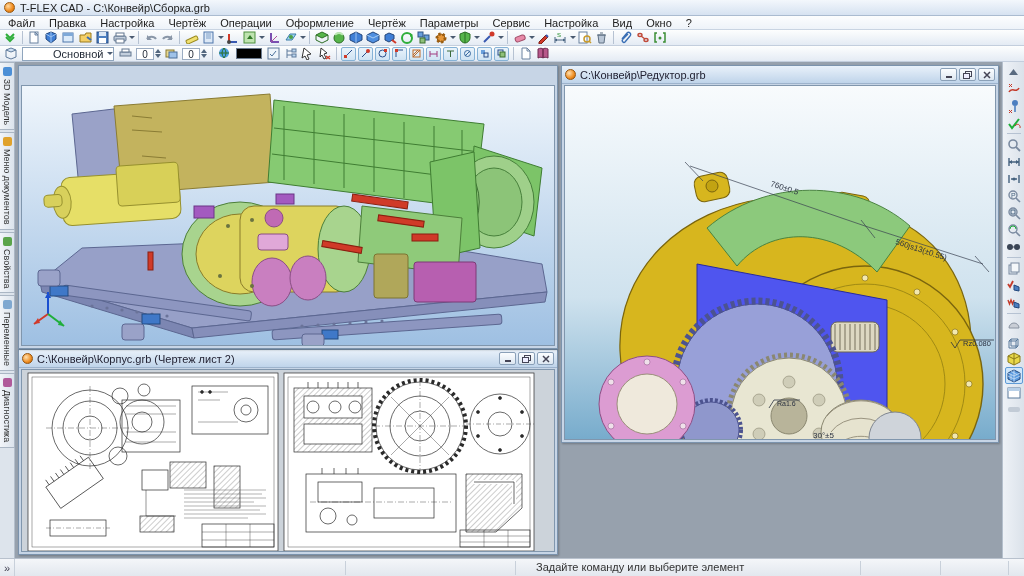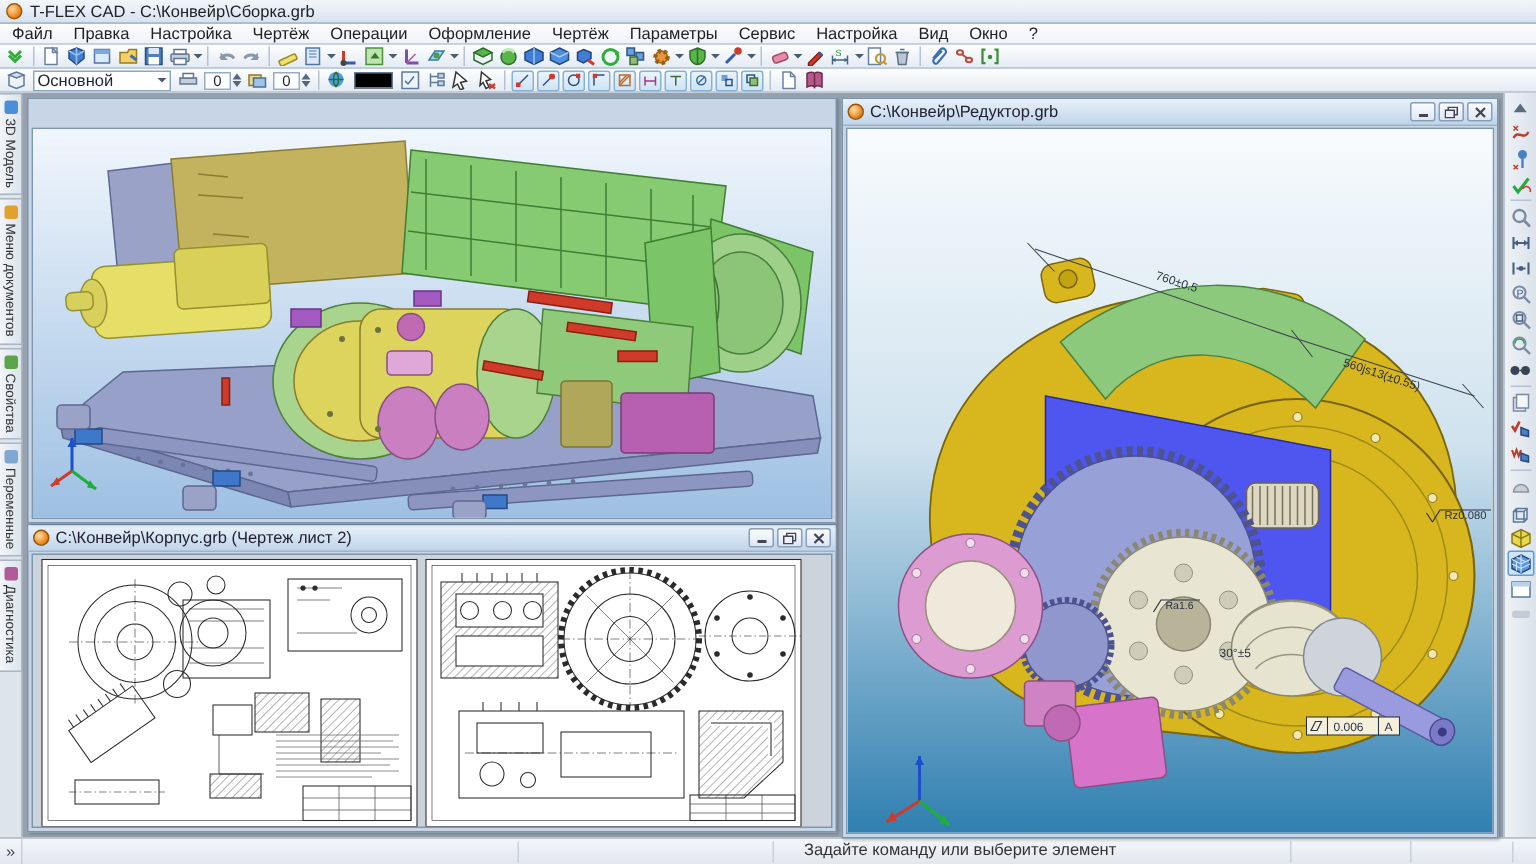--- a/index.html
+++ b/index.html
@@ -19,21 +19,21 @@
   .tbar{position:absolute;left:0;width:1024px;display:flex;align-items:center;
     background:linear-gradient(#fdfefe,#e4ebf4);border-bottom:1px solid #c3cedd;padding-left:2px;}
   .tbar1{top:30px;height:16px;}
   .tbar2{top:46px;height:16px;}
   .tb{width:17px;height:15px;display:flex;align-items:center;justify-content:center;border-radius:2px;}
   .tb svg{display:block;}
   .sep{width:1px;height:13px;background:#b6c2d2;margin:0 3px;flex:0 0 auto;}
   .dd{width:0;height:0;border:3px solid transparent;border-top-color:#4a5a70;margin-left:1px;margin-top:3px;}
   .combo{display:flex;align-items:center;height:14px;background:#fff;border:1px solid #8fa5bd;
     width:92px;padding:0 2px;gap:3px;margin:0 3px;}
-  .combo .grow{flex:1;}
+  .combo .grow{flex:1;margin-left:28px;}
   .spin{display:flex;align-items:center;gap:1px;margin:0 2px;}
   .spinbox{width:18px;height:12px;background:#fff;border:1px solid #9bacc2;text-align:center;line-height:12px;font-size:10px;}
   .spinarrows{display:flex;flex-direction:column;gap:1px;}
   .sa{width:0;height:0;border:3px solid transparent;}
   .sa.up{border-bottom:4px solid #53677f;}
   .sa.dn{border-top:4px solid #53677f;}
   .swatch{width:26px;height:11px;background:#000;border:1px solid #6b7a8e;margin:0 3px;}
   .fb{width:15px;height:14px;background:linear-gradient(#e9f3fb,#cfe3f3);border:1px solid #86b2d6;
     border-radius:2px;display:flex;align-items:center;justify-content:center;margin:0 1px;}
   
@@ -473,21 +473,21 @@
       <span>Переменные</span>
     </div>
   <div class="vtab">
       <span class="vico" style="background:#b05a9a"></span>
       <span>Диагностика</span>
     </div>
 </div>
 
 <div class="mdi">
 
-  <div class="cwin" style="left:546px;top:3px;width:438px;height:494px;z-index:1">
+  <div class="cwin" style="left:546px;top:3px;width:438px;height:378px;z-index:1">
     <div class="ctitle">
       <span class="cico"></span>
       <span class="ctext">C:\Конвейр\Редуктор.grb</span>
       <span class="cbtns">
         <span class="cb">
             <svg width="8" height="7">
               <path d="M1 6h6" stroke="#445" stroke-width="2"></path>
             </svg>
           </span>
         <span class="cb">

